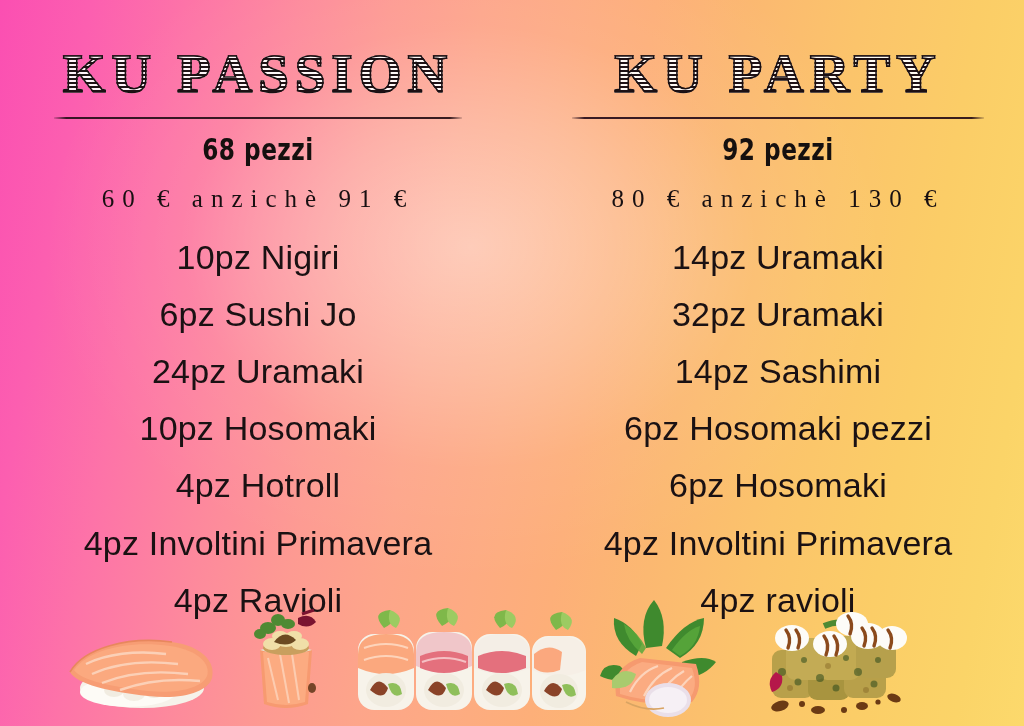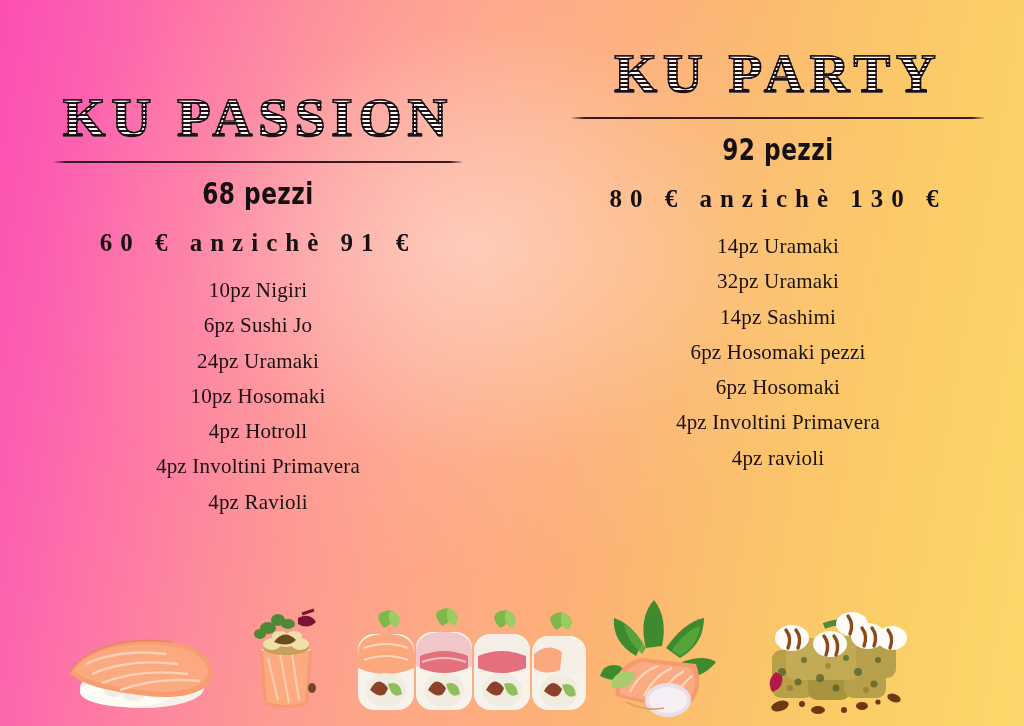--- a/index.html
+++ b/index.html
@@ -54,21 +54,21 @@
     width: 100%;
     height: 100%;
     z-index: 2;
   }
   .col {
     position: relative;
     flex: 1 1 50%;
     padding-top: 46px;
     box-sizing: border-box;
   }
-  .col-left  { padding-left: 24px; padding-right: 20px; margin-top: 44px; }
+  .col-left  { padding-left: 24px; padding-right: 20px; }
   .col-right { padding-left: 20px; }
 
   .menu-title {
     text-align: center;
     font-family: "Liberation Serif", serif;
     font-weight: 700;
     font-size: 54px;
     line-height: 1.0;
     letter-spacing: 6px;
     margin: 0;
@@ -110,36 +110,36 @@
     color: #15100f;
     margin: 13px 0 0 0;
     transform: scaleY(1.22) scaleX(0.93);
     transform-origin: center top;
   }
 
   .price {
     text-align: center;
     font-family: "Liberation Serif", serif;
     font-size: 25px;
-    font-weight: 700;
+    font-weight: 400;
     letter-spacing: 8px;
     color: #170f11;
     margin: 24px 0 0 0;
     white-space: nowrap;
   }
 
   .items {
     list-style: none;
     margin: 16px 0 0 0;
     padding: 0;
     text-align: center;
   }
   .items li {
-    font-family: Liberation Serif, serif;
-    font-size: 21px;
+    font-family: Liberation Sans, sans-serif;
+    font-size: 34px;
     font-weight: 400;
     color: #1a1113;
     line-height: 1.68;
     letter-spacing: 0.2px;
   }
 
   
   .food-strip {
     position: absolute;
     left: 0;

